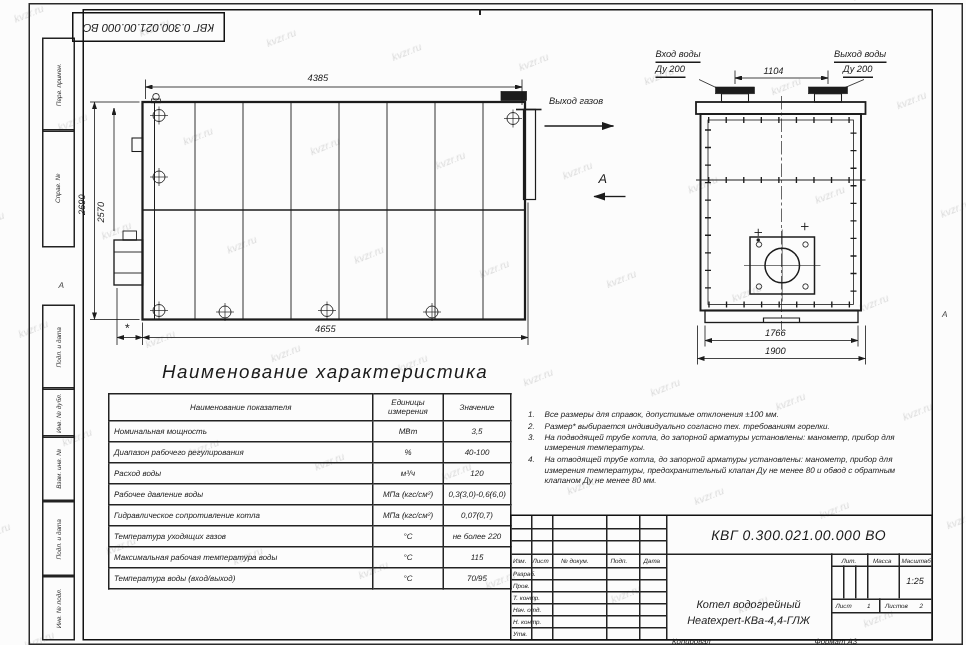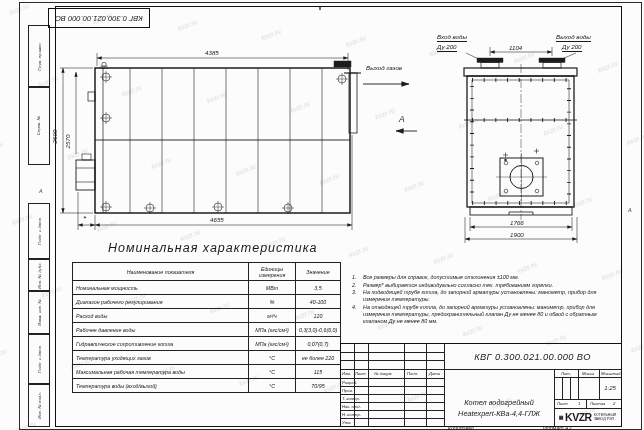--- a/index.html
+++ b/index.html
@@ -208,21 +208,21 @@
   <span class="abs dimtext" style="left:399px;top:114px;font-size:8.5px;">А</span>
 
   <span class="abs leaderlbl" style="left:437px;top:33px;">Вход воды</span>
   <span class="abs leaderlbl" style="left:437px;top:43px;">Ду 200</span>
   <span class="abs leaderlbl" style="left:556px;top:33px;">Выход воды</span>
   <span class="abs leaderlbl" style="left:562px;top:43px;">Ду 200</span>
   <span class="abs dimtext" style="left:509px;top:44px;">1104</span>
   <span class="abs dimtext" style="left:510px;top:219px;">1766</span>
   <span class="abs dimtext" style="left:510px;top:231px;">1900</span>
 
-  <span class="abs spec-title">Номинальная характеристика</span>
+  <span class="abs spec-title">Наименование характеристика</span>
   <table class="spec">
     <colgroup>
         <col class="c1">
         <col class="c2">
         <col class="c3">
       </colgroup>
     <tbody>
         <tr class="hdr">
       <td>Наименование показателя</td>
       <td>Единицы измерения</td>
@@ -338,26 +338,18 @@
     <span class="lbl" style="left:220px;top:26.5px;">Лит.</span>
     <span class="lbl" style="left:241px;top:26.5px;">Масса</span>
     <span class="lbl" style="left:260px;top:26.5px;">Масштаб</span>
     <div class="cell scaleval">1:25</div>
 
     <span class="lbl" style="left:216px;top:57px;">Лист</span>
     <span class="lbl" style="left:237px;top:57px;">1</span>
     <span class="lbl" style="left:249px;top:57px;">Листов</span>
     <span class="lbl" style="left:272px;top:57px;">2</span>
 
-    <div class="cell logo">
-      <span class="mark">▦</span>
-      <span class="kv">KVZR</span>
-      <span class="sub">
-        <span style="display:block;">КОТЕЛЬНЫЙ</span>
-        <span style="display:block;">ЗАВОД РЭП</span>
-      </span>
-    </div>
   </div>
 
   <span class="abs underlbl" style="left:448px;top:424.5px;">Копировал</span>
   <span class="abs underlbl" style="left:543px;top:424.5px;">Формат А3</span>
 
 </div>
 
 </body></html>

